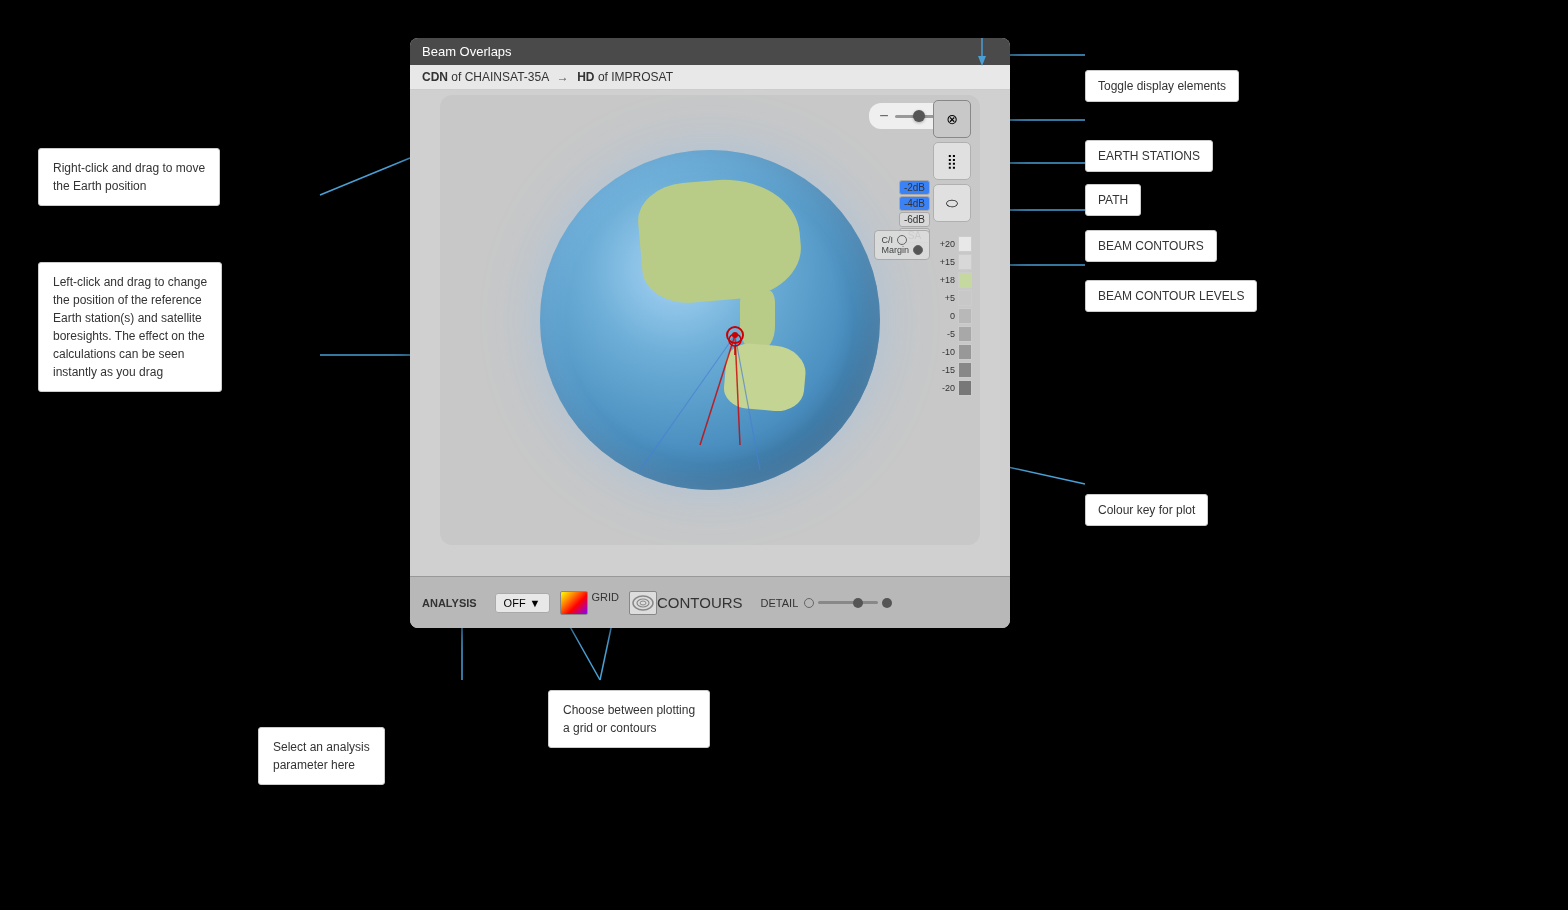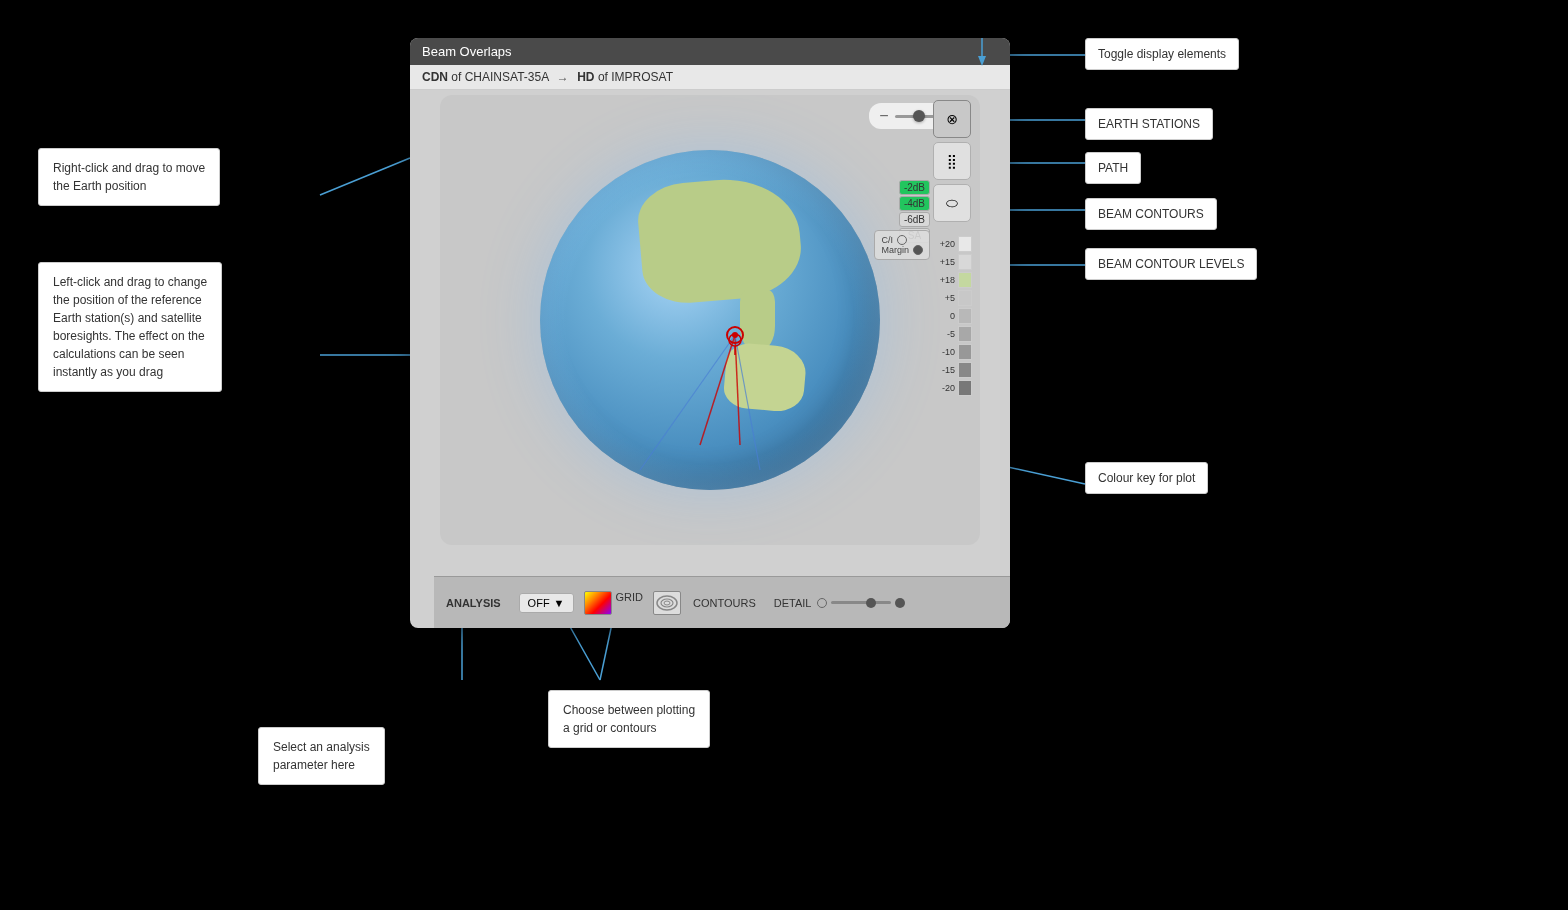--- a/index.html
+++ b/index.html
@@ -193,21 +193,21 @@
       background: #d8d8d8;
       border: 1px solid #aaa;
       border-radius: 3px;
       font-size: 10px;
       padding: 1px 4px;
       cursor: pointer;
       text-align: center;
       color: #333;
     }
     .contour-level-btn.active {
-      background: #22c55e;
+      background: #3b82f6;
     }
 
     
     .ci-panel {
       position: absolute;
       right: 50px;
       top: 135px;
       background: rgba(220,220,220,0.9);
       border: 1px solid #aaa;
       border-radius: 4px;
@@ -249,21 +249,20 @@
       bottom: 0;
       left: 0;
       right: 0;
       height: 52px;
       background: #b8b8b8;
       border-top: 1px solid #999;
       display: flex;
       align-items: center;
       padding: 0 12px;
       gap: 10px;
-      margin-left: 24px;
     }
 
     .analysis-label {
       font-size: 11px;
       font-weight: bold;
       color: #333;
       margin-right: 8px;
     }
 
     .analysis-dropdown {
@@ -290,23 +289,23 @@
       width: 28px;
       height: 24px;
       background: linear-gradient(135deg, #ff0 0%, #f80 30%, #f00 60%, #80f 100%);
       border-radius: 2px;
       border: 1px solid #888;
     }
 
     .contour-btn {
       display: flex;
       align-items: center;
-      gap: 12px;
+      gap: 0;
       cursor: pointer;
-      font-size: 11px;
+      font-size: 15px;
       color: #333;
       text-align: center;
     }
 
     .contour-icon {
       width: 28px;
       height: 24px;
       border: 1px solid #888;
       border-radius: 2px;
       background: #ddd;
@@ -357,20 +356,21 @@
     
     .right-annotation {
       position: absolute;
       background: #fff;
       border: 1px solid #ccc;
       border-radius: 3px;
       padding: 8px 12px;
       font-size: 12px;
       color: #333;
       white-space: nowrap;
+      margin-top: 32px;
     }
 
     
     .connectors-svg {
       position: absolute;
       top: 0;
       left: 0;
       width: 1568px;
       height: 910px;
       pointer-events: none;

